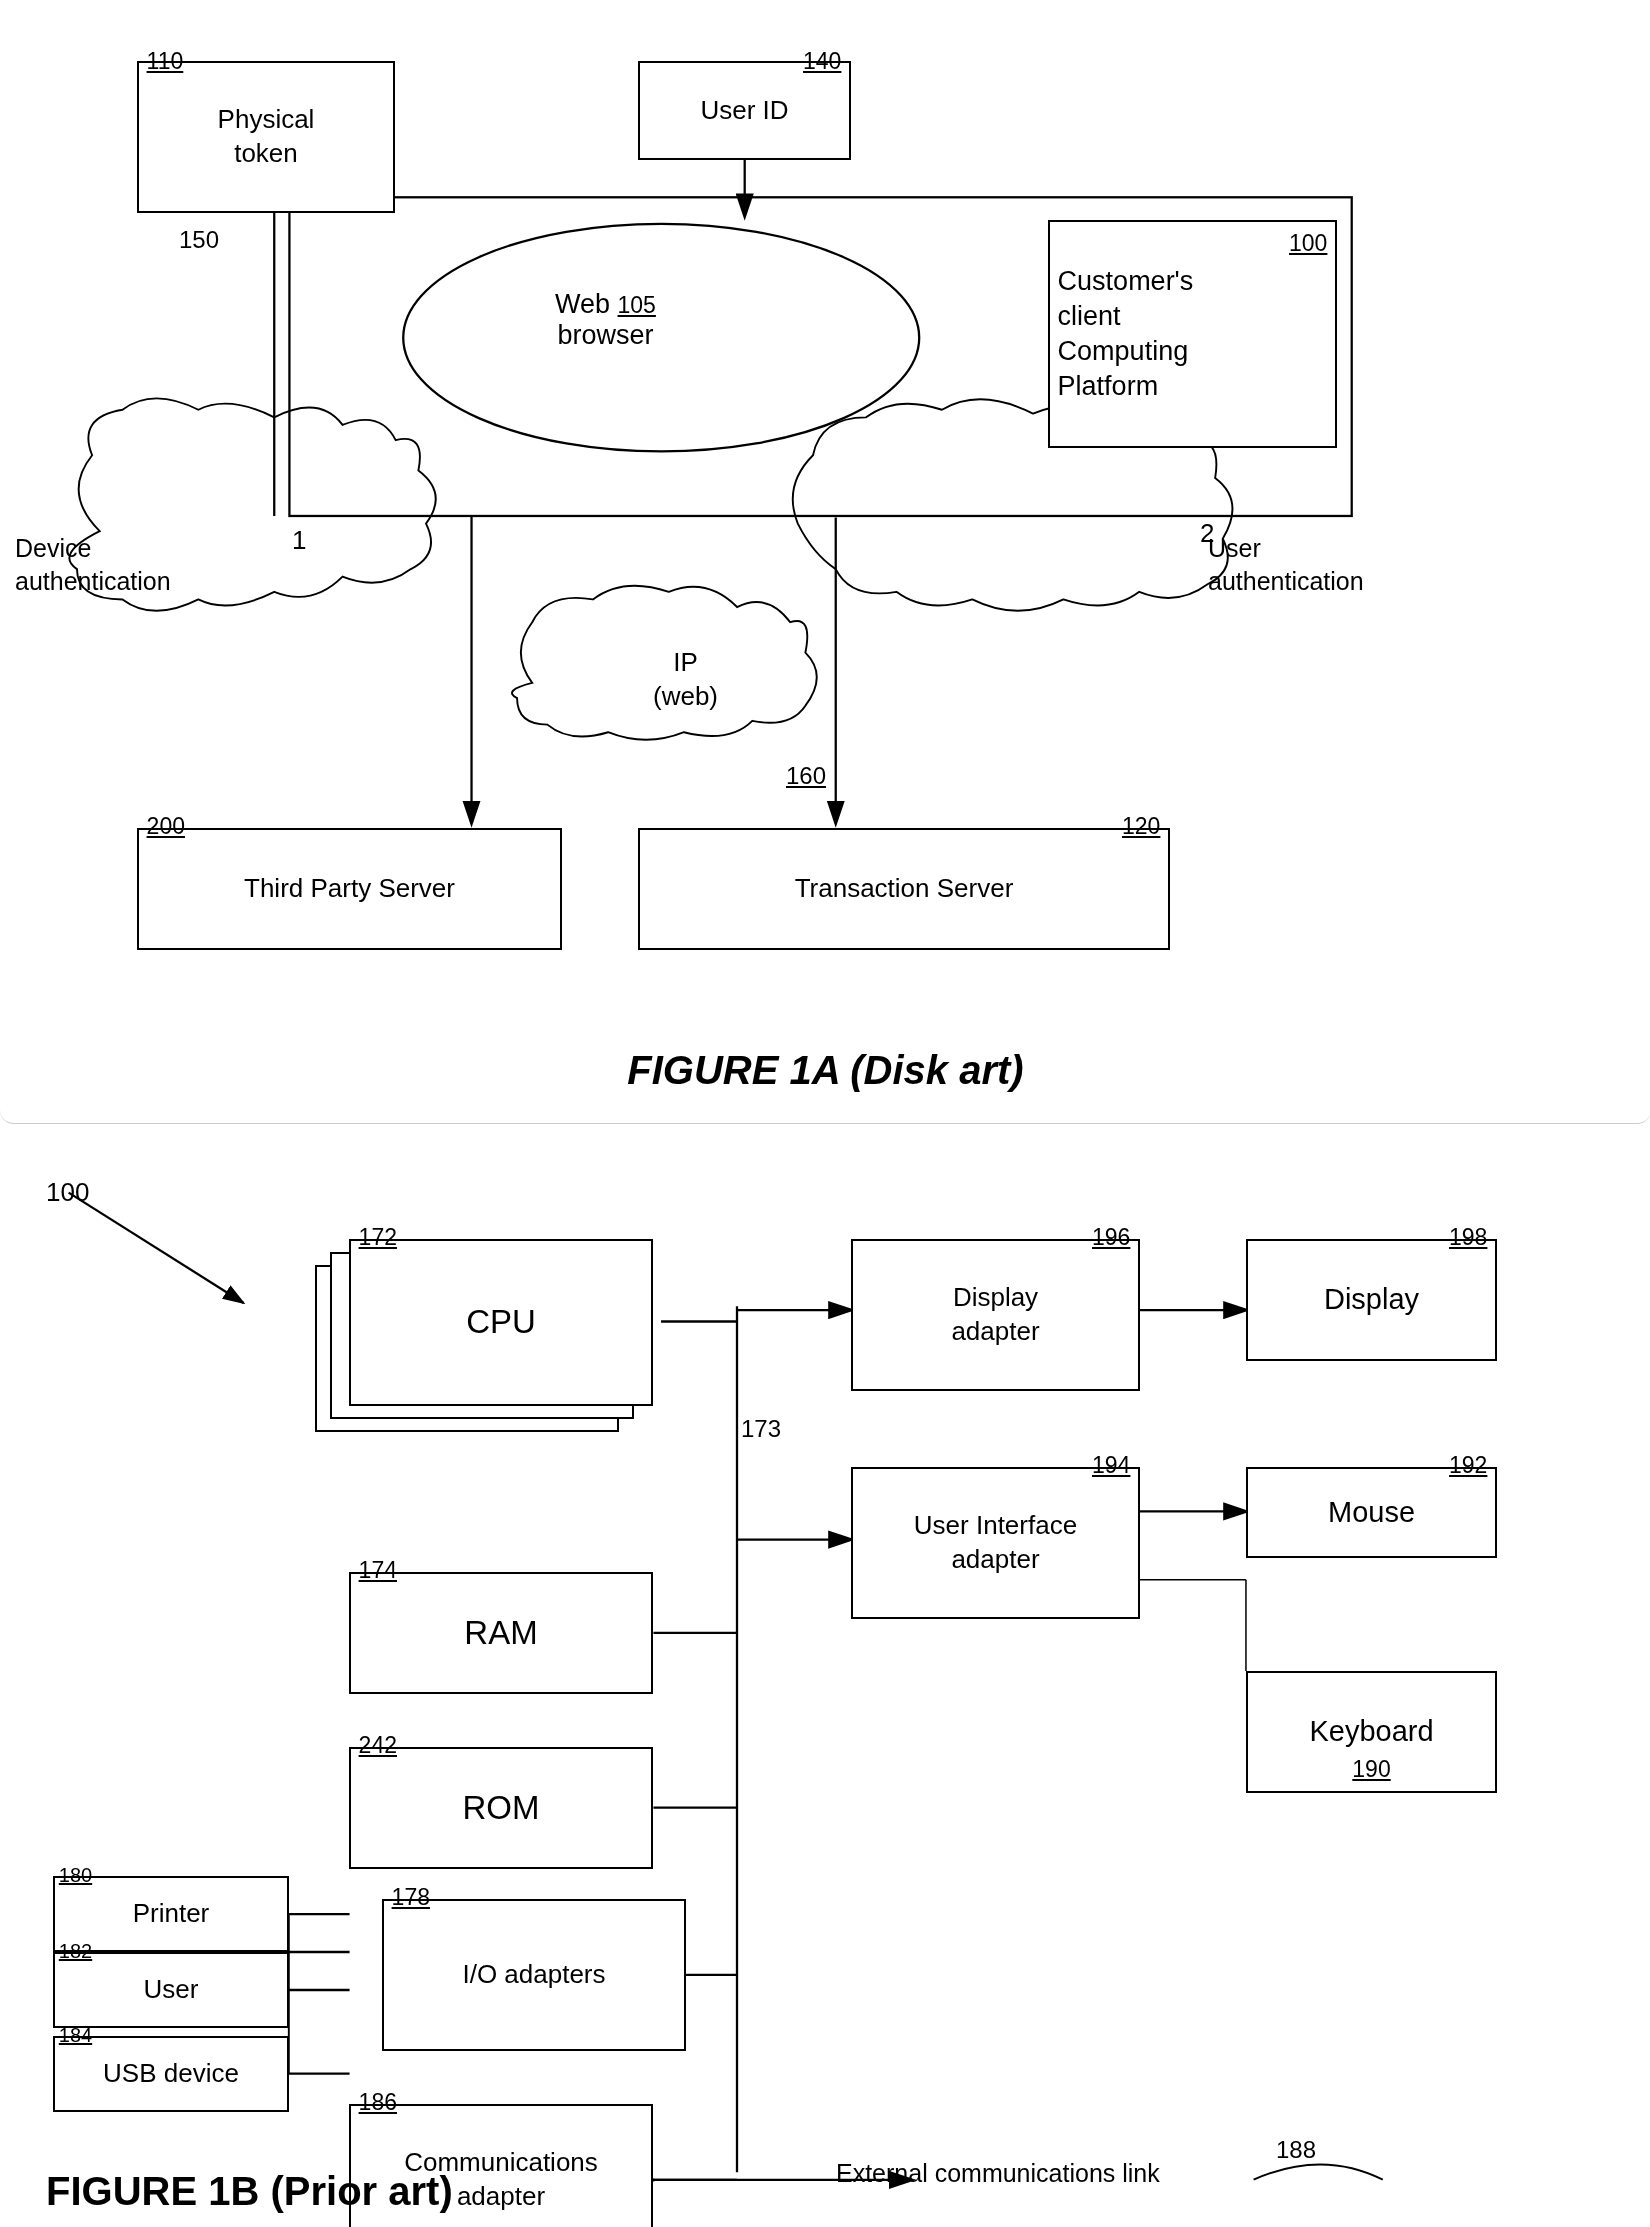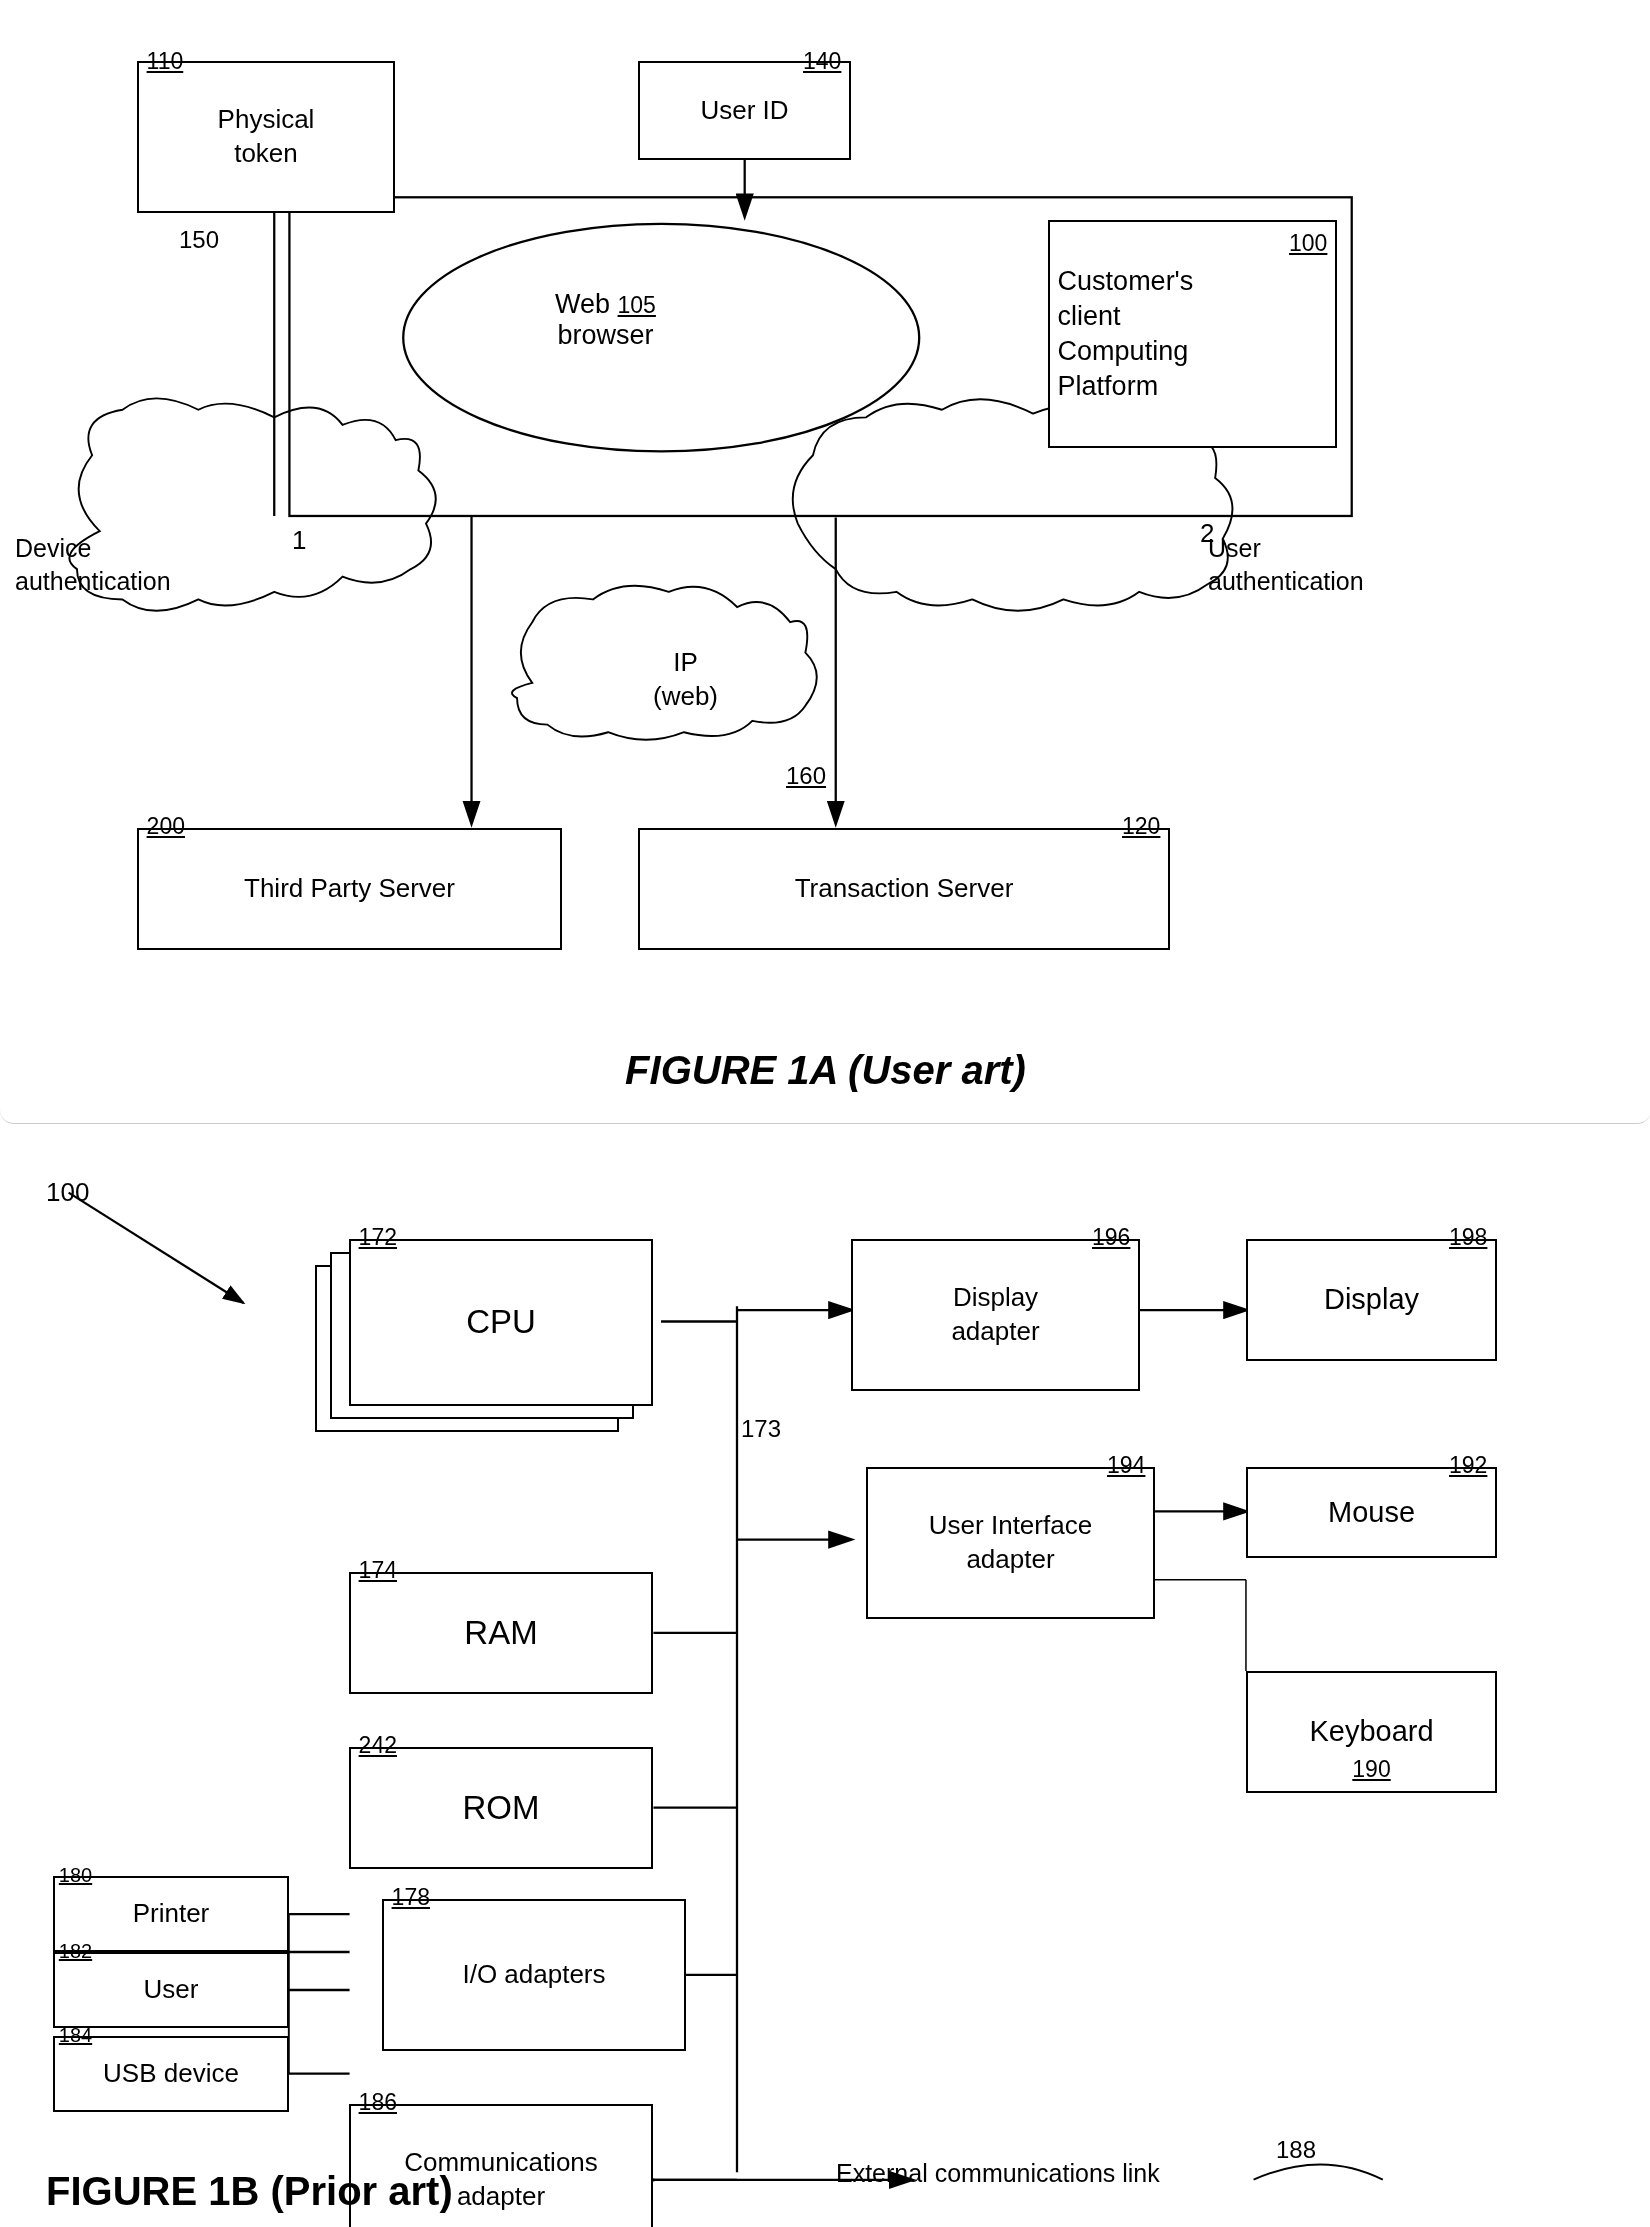--- a/index.html
+++ b/index.html
@@ -181,21 +181,21 @@
     </div>
 
     <div class="label-text" style="left:653px; top:646px; font-size:26px; text-align:center;">
       IP<br>(web)
     </div>
 
     <div class="label-text" style="left:786px; top:760px; font-size:24px;">
       <span style="text-decoration:underline;">160</span>
     </div>
 
-    <div class="fig1a-title">FIGURE 1A (User art)</div>
+    <div class="fig1a-title">FIGURE 1A (Disk art)</div>
   </div>
 
   <div class="fig1b">
 
     <svg class="overlay" viewBox="0 0 2173 1452" xmlns="http://www.w3.org/2000/svg">
       <defs>
         <marker id="arrowR" markerWidth="12" markerHeight="8" refX="10" refY="4" orient="auto">
           <polygon points="0 0, 12 4, 0 8" fill="#000"></polygon>
         </marker>
         <marker id="arrowL" markerWidth="12" markerHeight="8" refX="2" refY="4" orient="auto-start-reverse">
@@ -288,21 +288,21 @@
     <div class="box" style="left:851px; top:115px; width:289px; height:152px;">
       <span class="ref-num" style="top:-16.7px; right:7.6px;">196</span>
       <span class="box-label">Display<br>adapter</span>
     </div>
 
     <div class="box" style="left:1246px; top:115px; width:251px; height:122px;">
       <span class="ref-num" style="top:-16.7px; right:7.6px;">198</span>
       <span class="box-label" style="font-size:29px;">Display</span>
     </div>
 
-    <div class="box" style="left:851px; top:343px; width:289px; height:152px;margin-left:15px;">
+    <div class="box" style="left:851px; top:343px; width:289px; height:152px;">
       <span class="ref-num" style="top:-16.7px; right:7.6px;">194</span>
       <span class="box-label">User  Interface<br>adapter</span>
     </div>
 
     <div class="box" style="left:1246px; top:343px; width:251px; height:91px;">
       <span class="ref-num" style="top:-16.7px; right:7.6px;">192</span>
       <span class="box-label" style="font-size:29px;">Mouse</span>
     </div>
 
     <div class="box" style="left:1246px; top:547px; width:251px; height:122px;">

